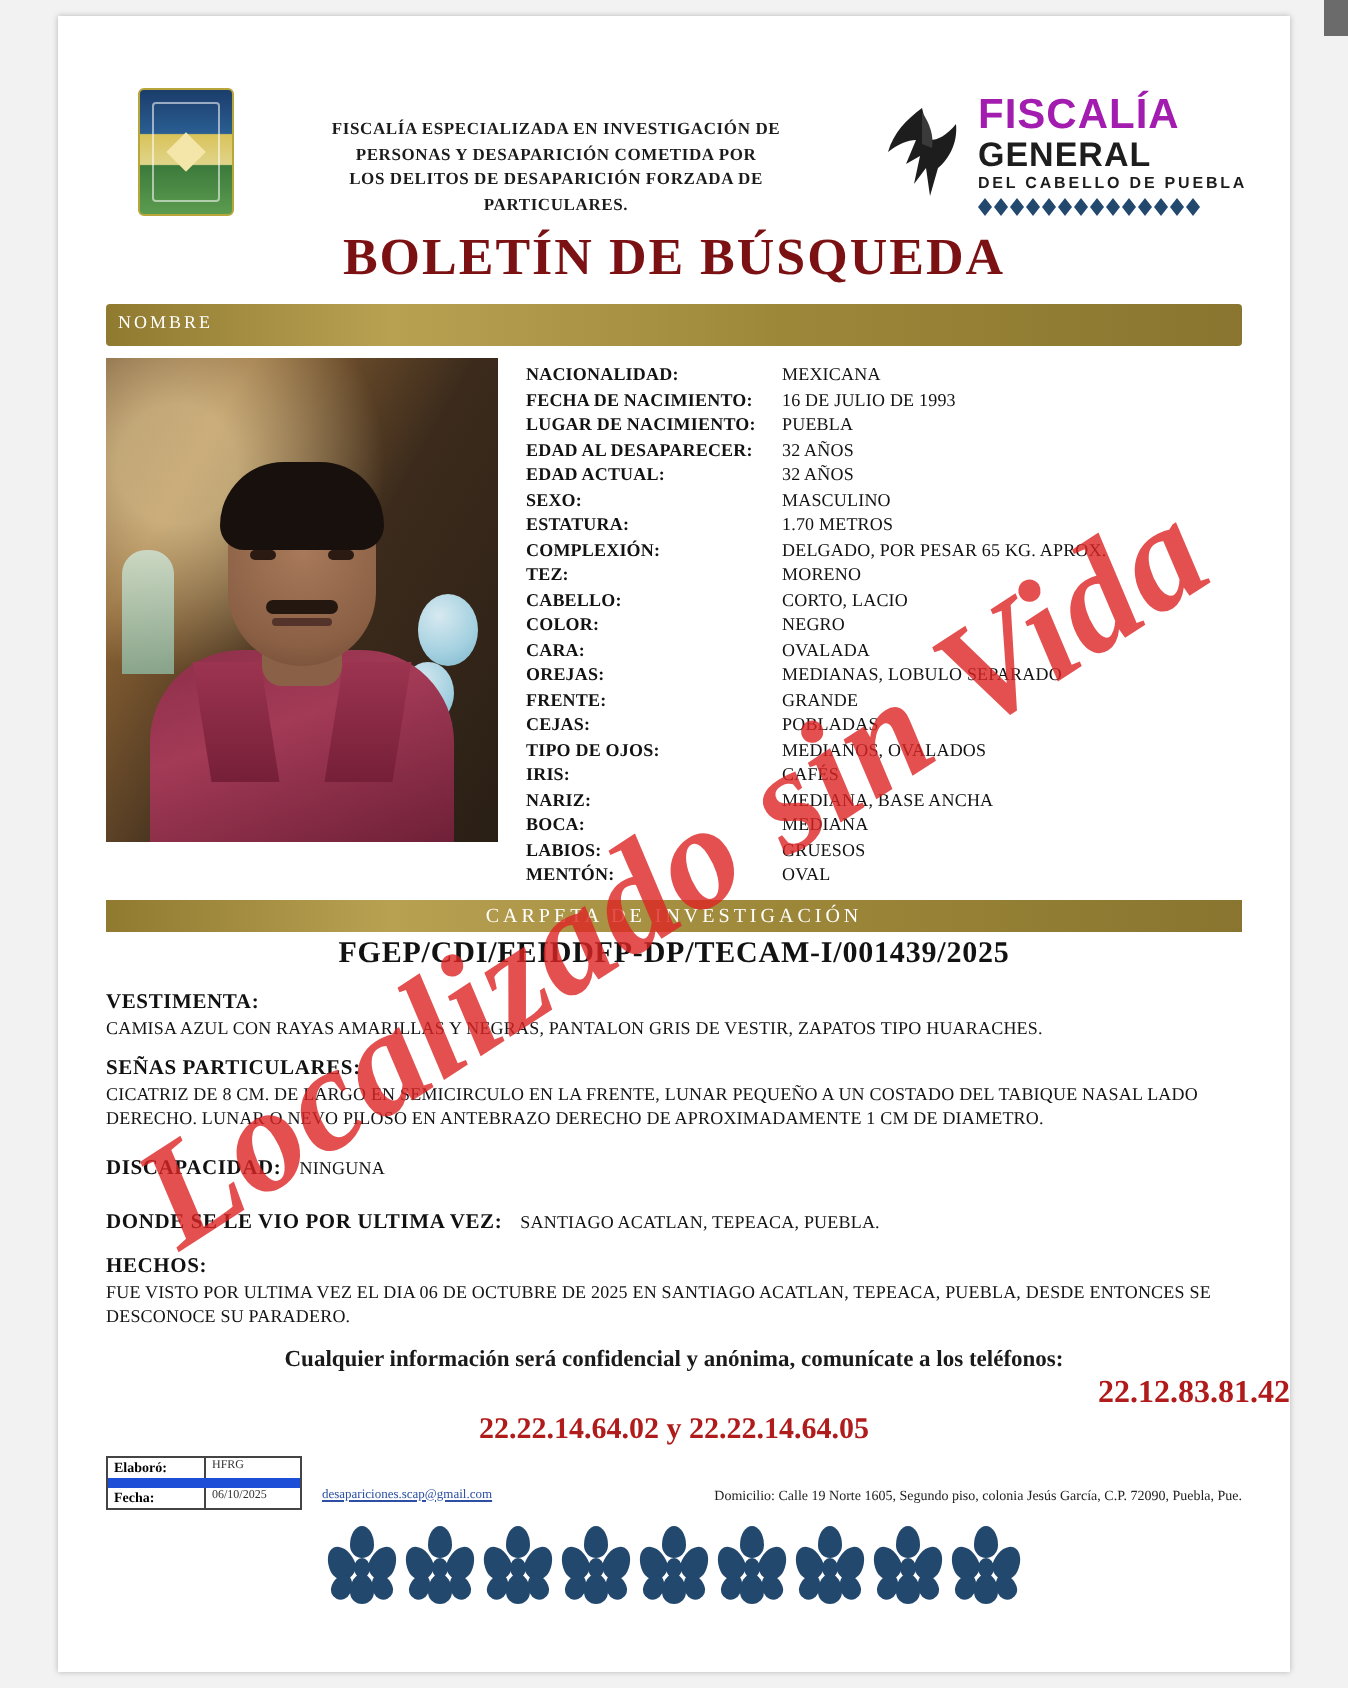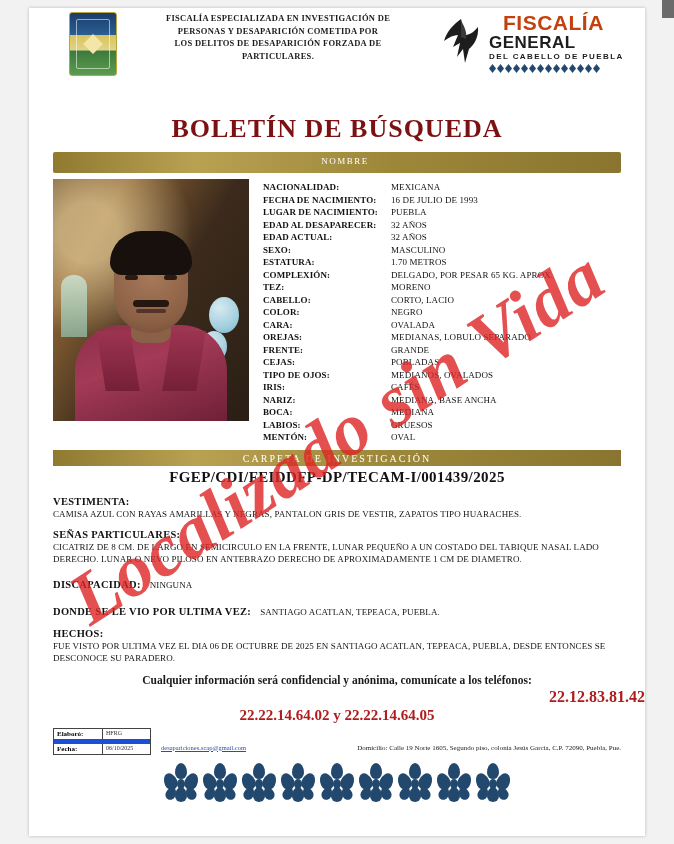--- a/index.html
+++ b/index.html
@@ -36,21 +36,21 @@
     right: 0; top: 0;
     width: 12px; height: 18px;
     background: #6b6b6b;
   }
 
   
   .header {
     position: relative;
     height: 100px;
     display: flex;
-    align-items: flex-start;
+    align-items: flex-end;
     padding: 4px 10px 0 14px;
     box-sizing: border-box;
   }
   .crest {
     width: 46px;
     height: 62px;
     flex: 0 0 46px;
     margin-left: 26px;
     border: 1px solid #b9a63a;
     border-radius: 3px;
@@ -100,22 +100,21 @@
     flex: 0 0 44px;
     position: relative;
   }
   .eagle svg { display:block; }
   .fg-text { line-height: 1; }
   .fg-text .fg1 {
     font-family: "Liberation Sans", sans-serif;
     font-size: 21px;
     font-weight: bold;
     letter-spacing: 0.5px;
-    color: #c2410c;
-    margin-left: 14px;
+    color: #a21caf;
   }
   .fg-text .fg2 {
     font-family: "Liberation Sans", sans-serif;
     font-size: 17px;
     font-weight: bold;
     letter-spacing: 0.5px;
     color: #1d1d1d;
     margin-top: 1px;
   }
   .fg-text .fg3 {
@@ -149,22 +148,22 @@
     color: #7b1113;
     margin: 6px 0 8px 0;
   }
 
   
   .name-bar {
     margin: 0 24px;
     background: #9a8436;
     background: linear-gradient(90deg, #8f7a30 0%, #b9a152 25%, #9c8739 60%, #8a7530 100%);
     color: #ffffff;
-    text-align: center;
-    padding: 4px 0 7px 16px;
+    text-align: left;
+    padding: 4px 0 7px 6px;
     border-radius: 2px;
   }
   .name-bar .lbl {
     font-size: 9px;
     letter-spacing: 1.5px;
     font-family: "Liberation Serif", serif;
   }
   .name-bar .val {
     font-size: 20px;
     font-weight: bold;

